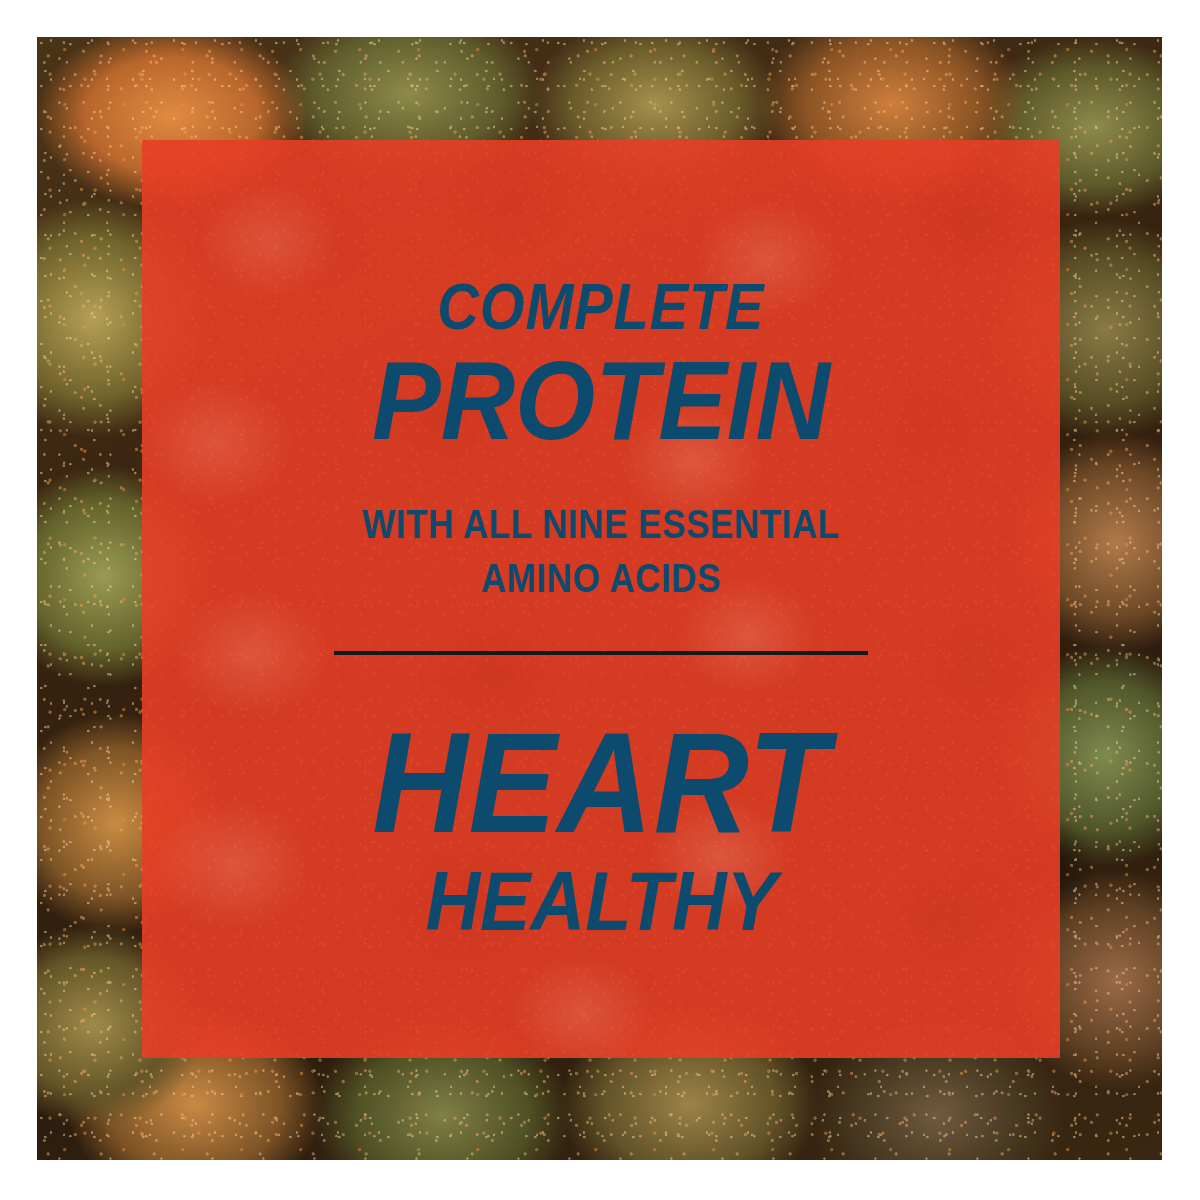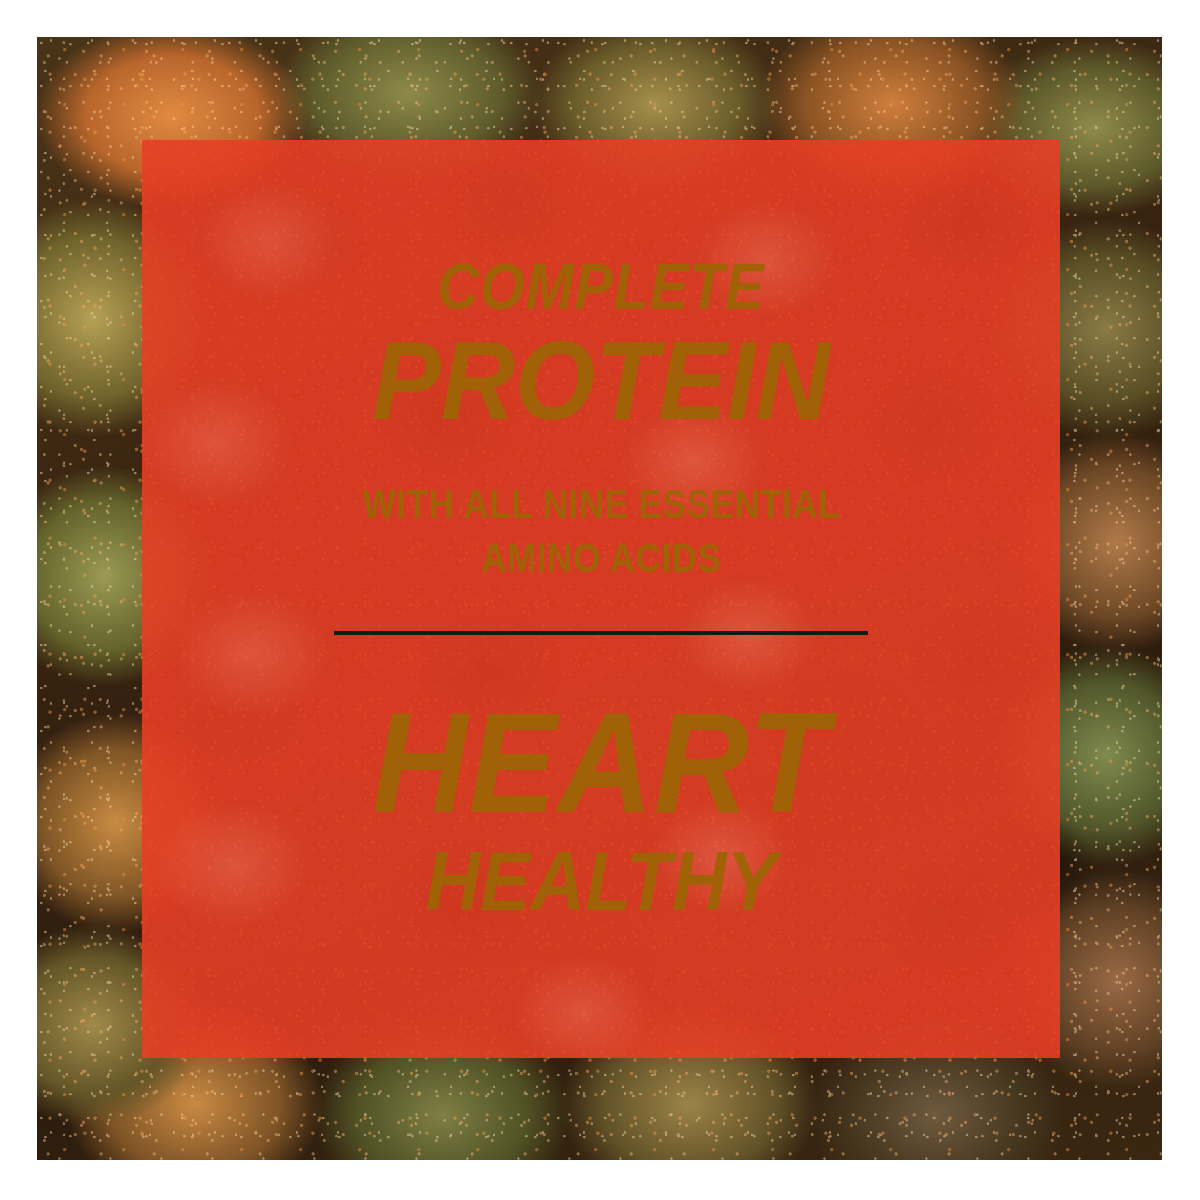--- a/index.html
+++ b/index.html
@@ -104,21 +104,21 @@
       radial-gradient(ellipse 11% 9% at 35% 83%, #bb2c1a 0%, rgba(187,44,26,0) 72%),
       radial-gradient(ellipse 11% 9% at 63% 78%, #ffc4ad 0%, rgba(255,196,173,0) 72%),
       radial-gradient(ellipse 10% 9% at 88% 85%, #c0301c 0%, rgba(192,48,28,0) 72%),
       radial-gradient(ellipse 11% 9% at 48% 95%, #ffb8a0 0%, rgba(255,184,160,0) 72%);
   }
 
   
   .content{
     position:absolute;inset:0;
     display:flex;flex-direction:column;align-items:center;
-    text-align:center;color:#a16207;
+    text-align:center;color:#0c4a6e;margin-top:20px;
   }
   .t-complete{
     margin-top:118px;
     font-size:64px;line-height:.92;font-weight:700;font-style:italic;
     letter-spacing:1px;
     transform:scaleX(.90);transform-origin:center;
     white-space:nowrap;
   }
   .t-protein{
     margin-top:12px;

